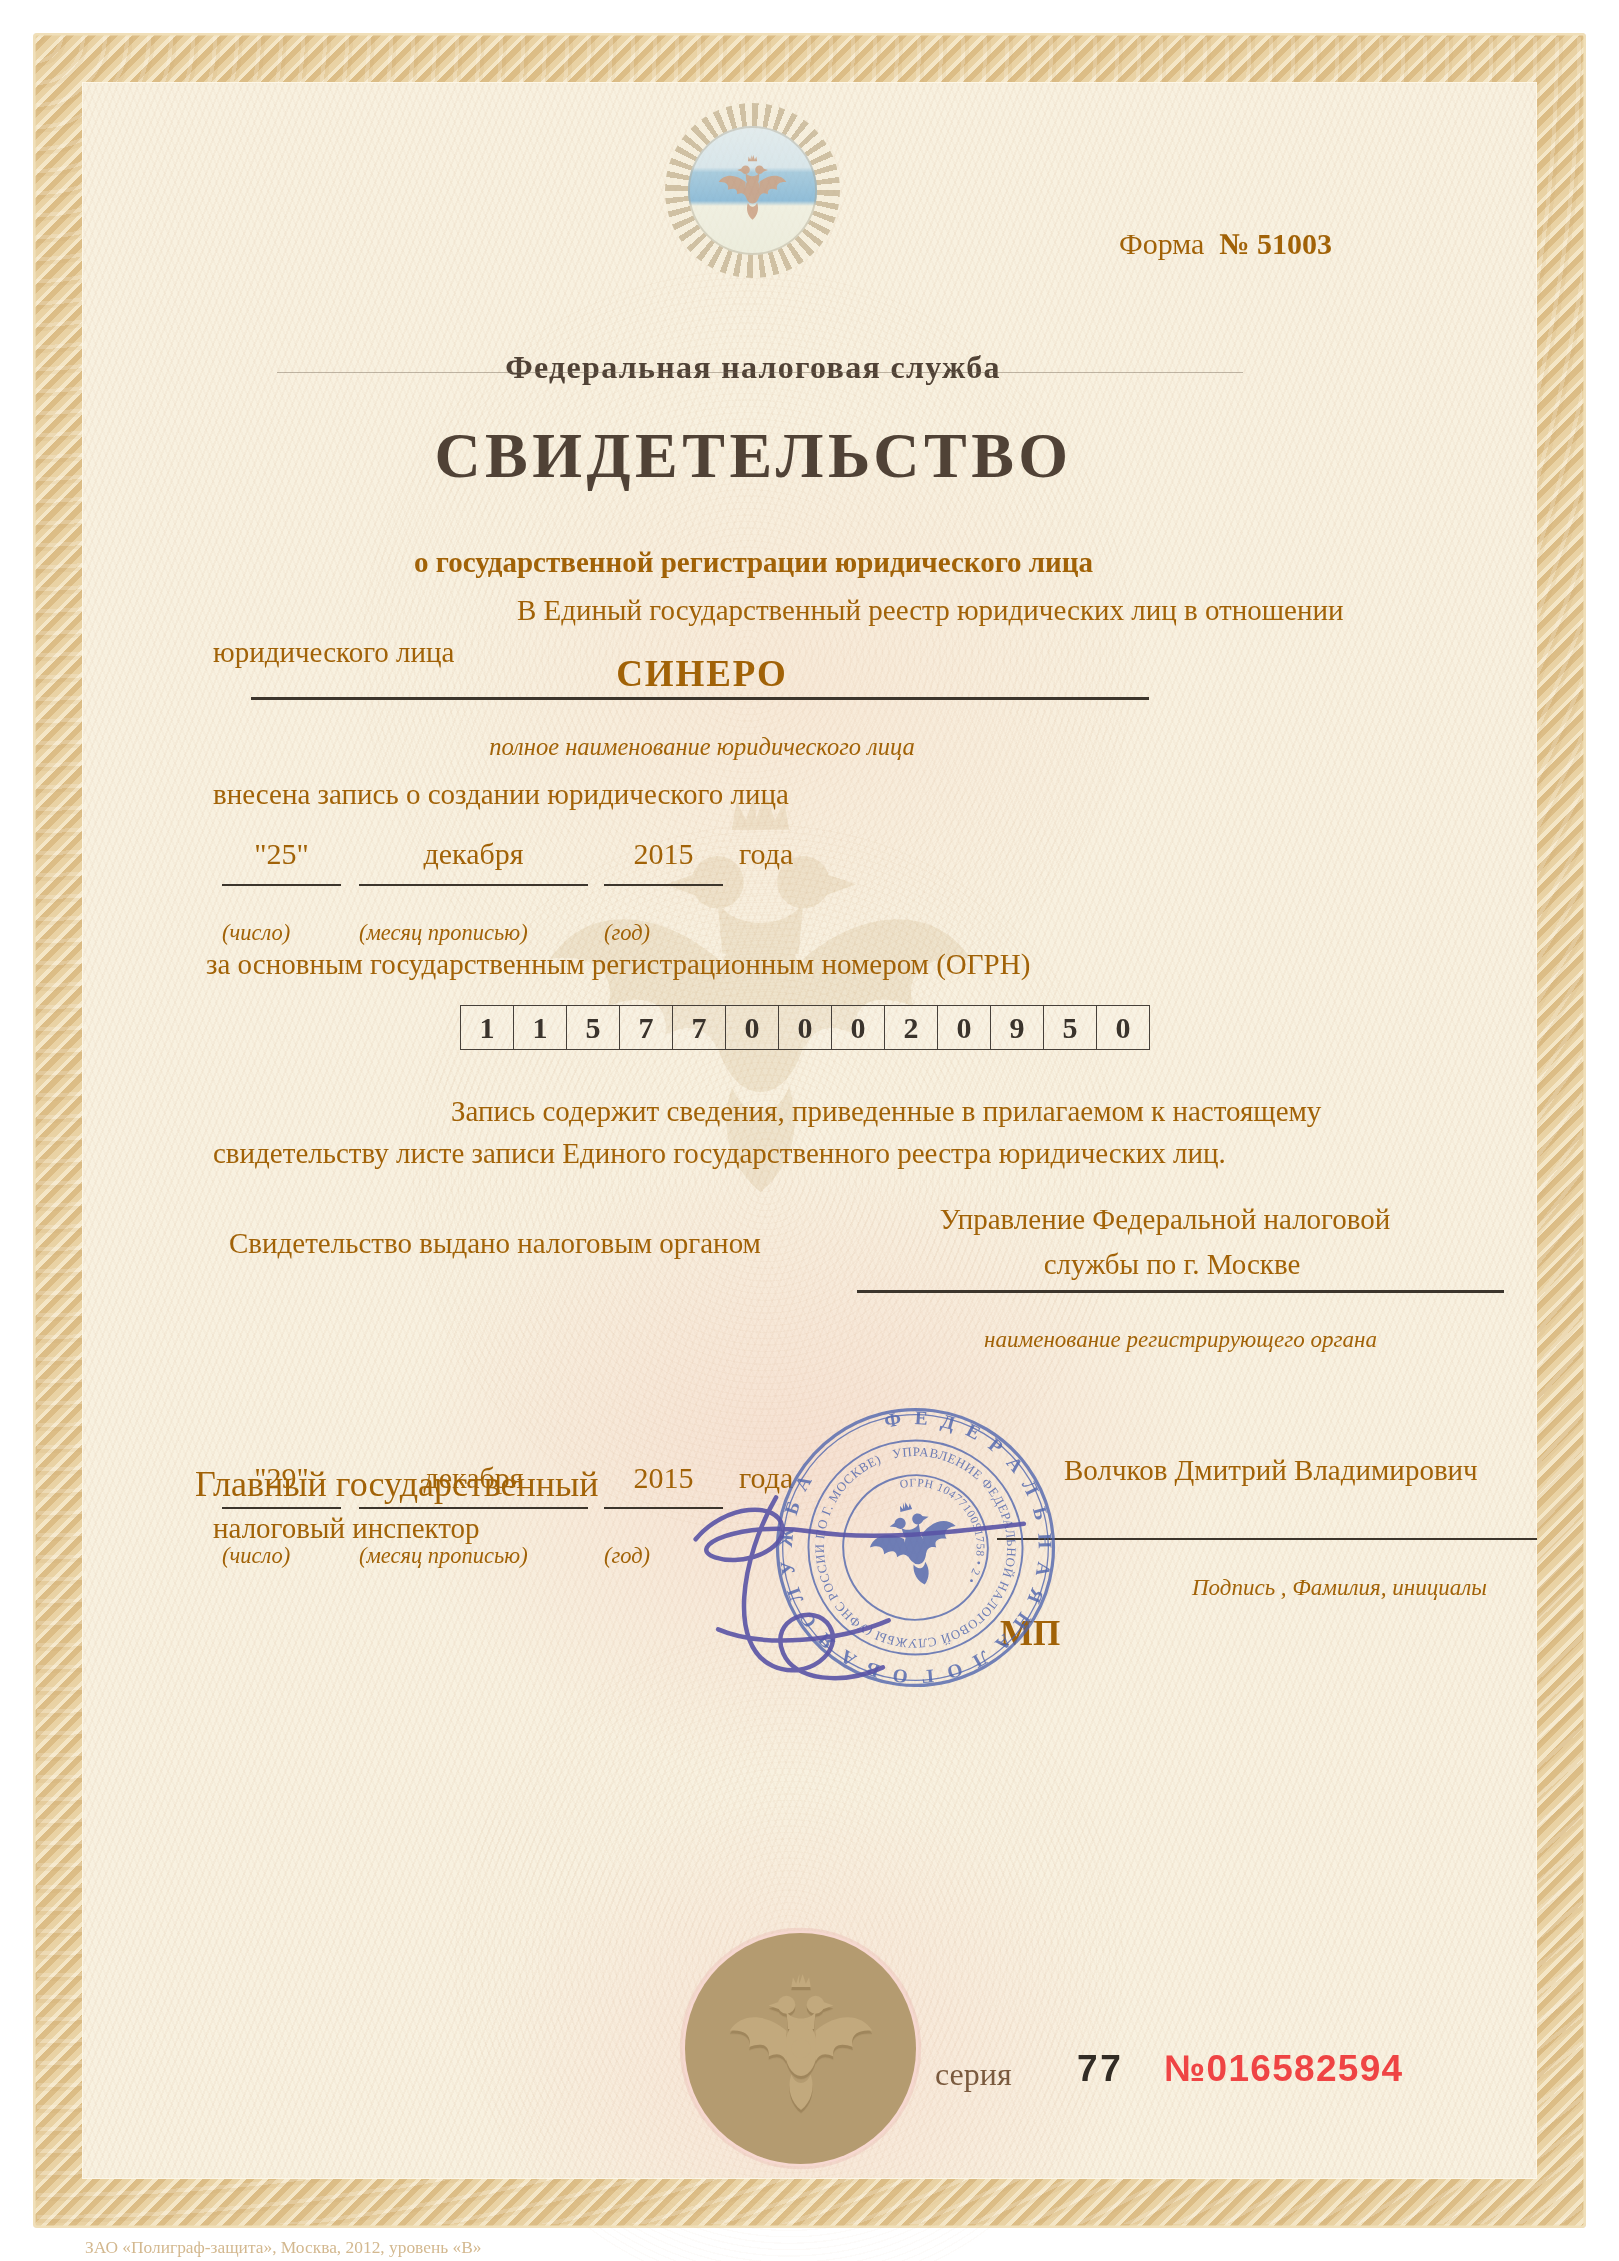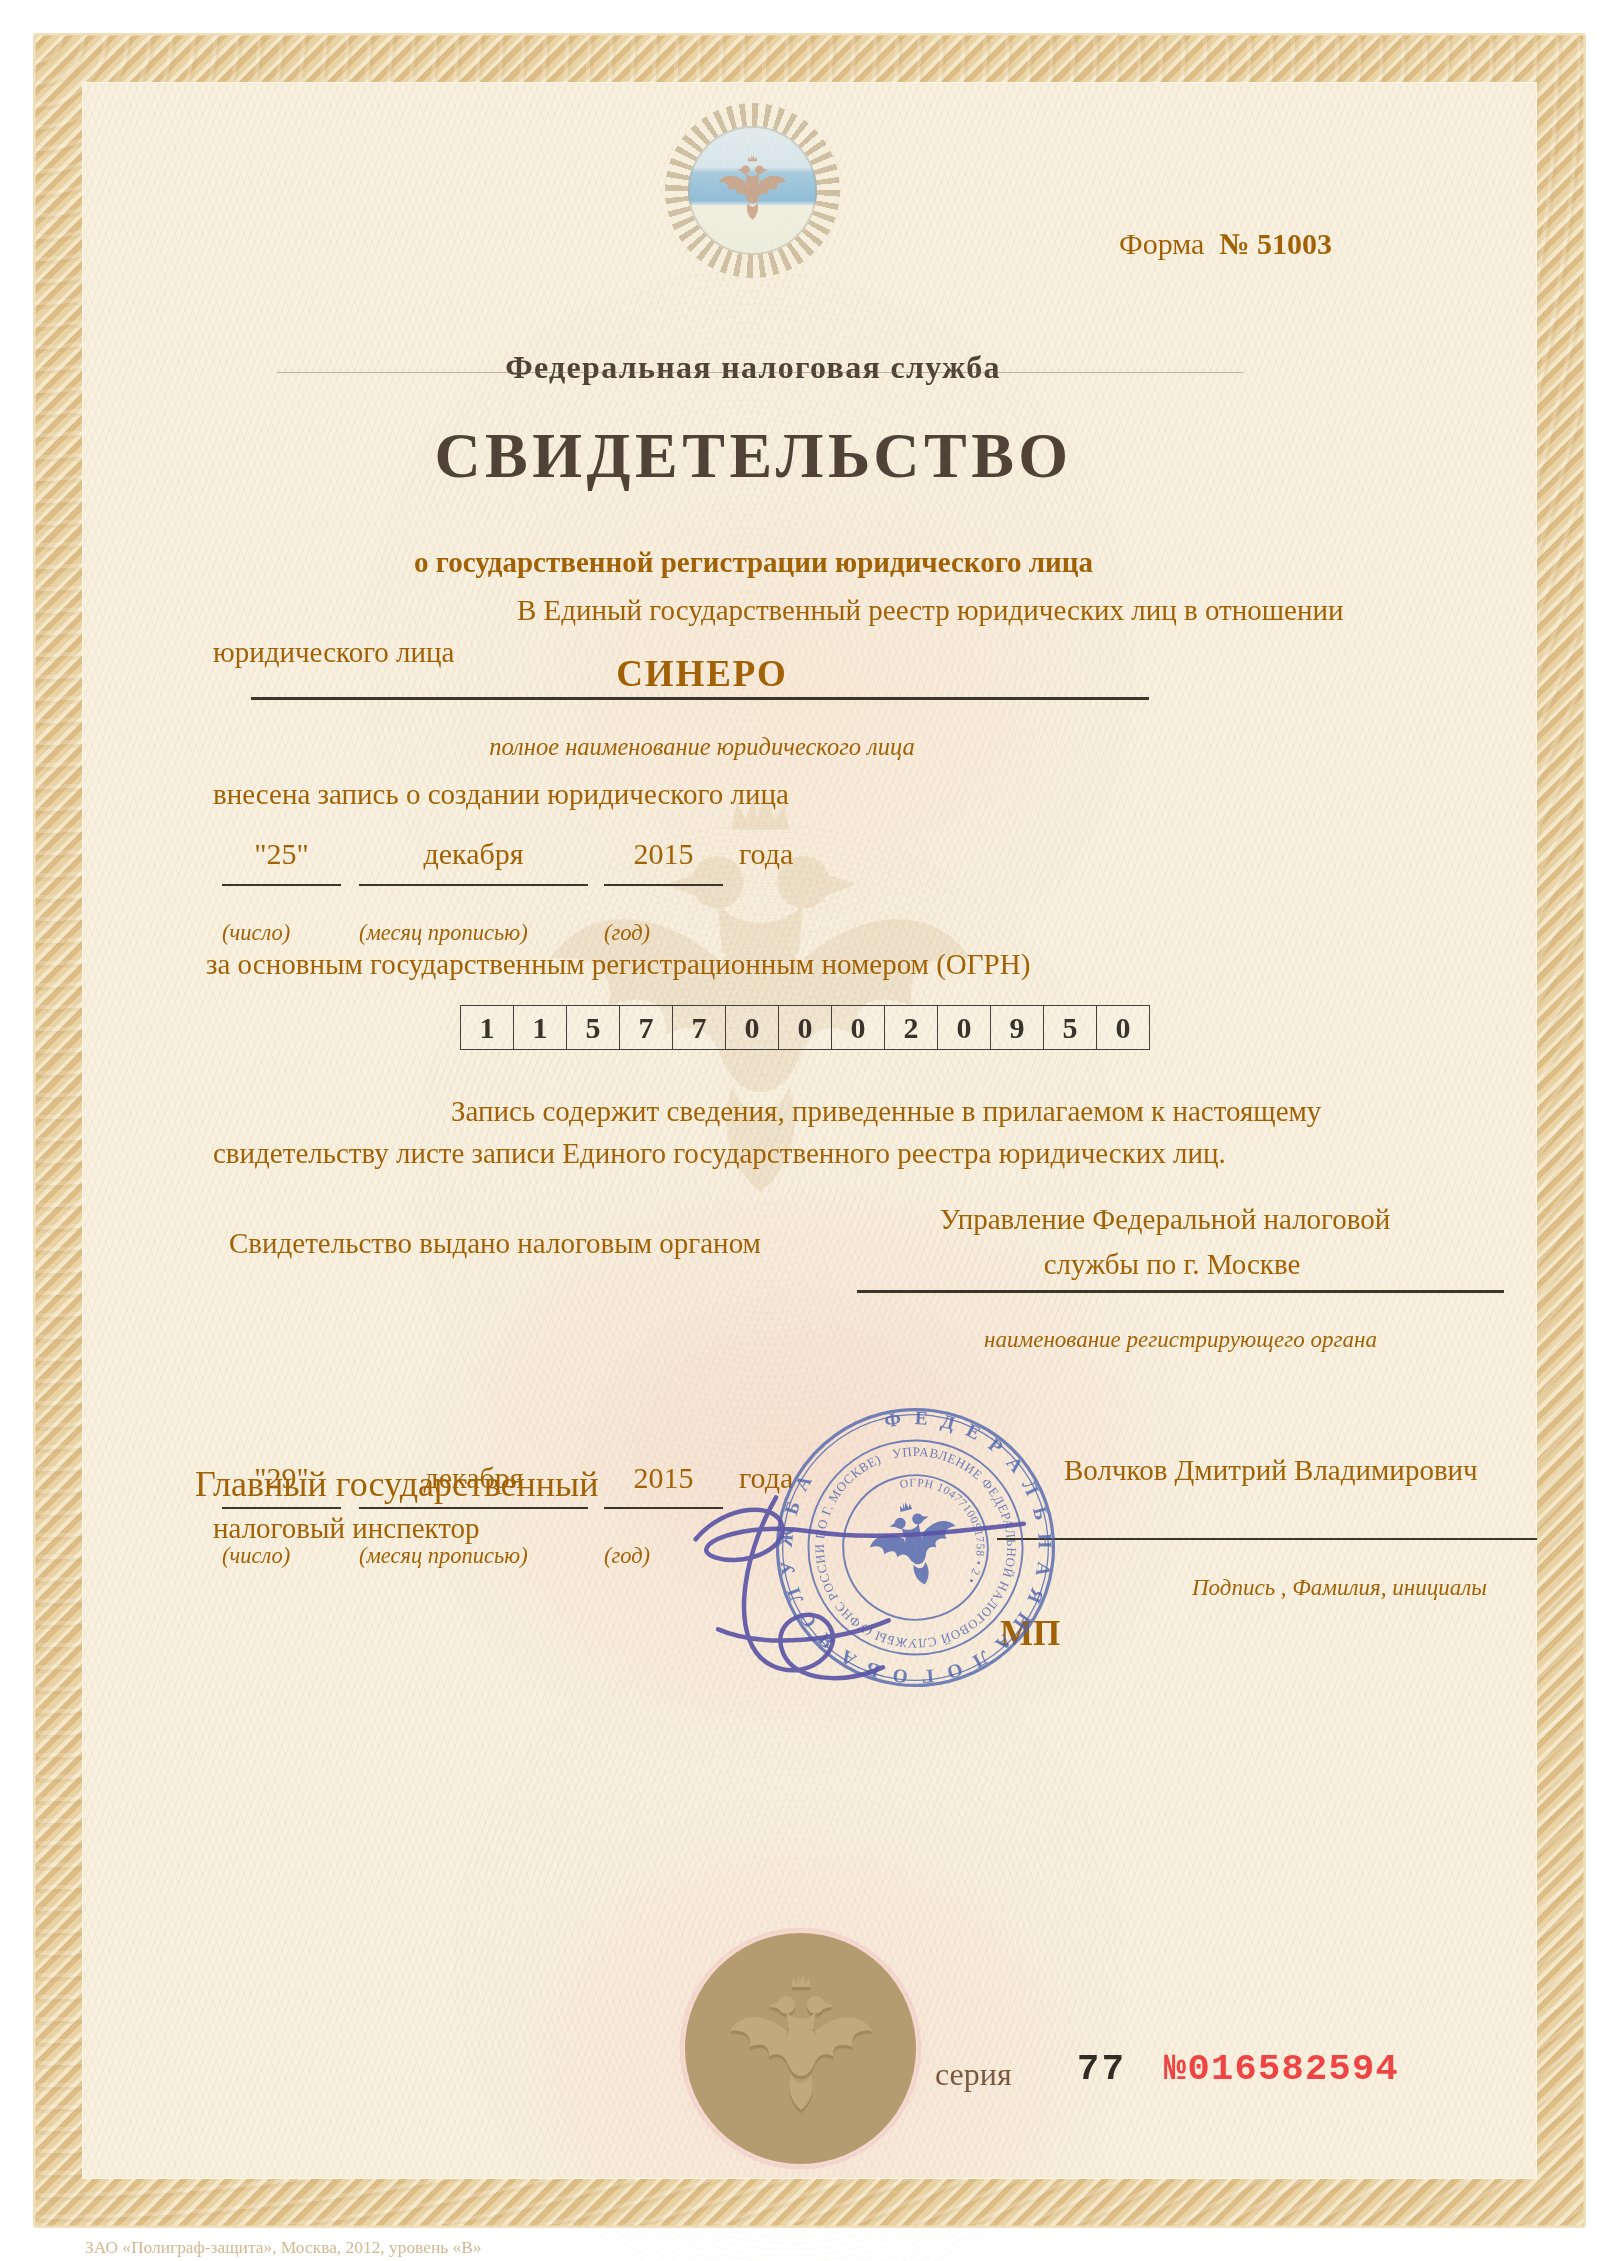--- a/index.html
+++ b/index.html
@@ -65,21 +65,21 @@
     display:flex;align-items:center;justify-content:center;
   }
   .seal{
     position:absolute;left:685px;top:1933px;width:231px;height:231px;border-radius:50%;
     background:radial-gradient(circle at 46% 42%, #bca26f 0%, #b2996e 60%, #a9906ا 100%);
     background-color:#b49b70;
     box-shadow:0 0 0 2.6px rgba(247,216,209,.9), 0 0 0 5.2px rgba(236,192,184,.45);
     display:flex;align-items:center;justify-content:center;
   }
   .stampwrap{position:absolute;left:764px;top:1396px;width:303px;height:303px;transform:rotate(-14deg);}
-  .mono{font-family:Liberation Mono, monospace;}
+  .mono{font-family:Liberation Sans, sans-serif;}
 </style>
 </head>
 <body>
 
 <svg width="0" height="0" style="position:absolute">
   <defs>
     <symbol id="eagle" viewBox="0 0 100 100">
       <path d="M46,10 l2,-6 2,6 2,-4 1,6 h-12 l1,-6 2,4 2,-6 z" transform="translate(3,0)"></path>
       <circle cx="41" cy="23" r="5.5"></circle>
       <path d="M37,21 l-7,2.5 7,2.5 z"></path>

